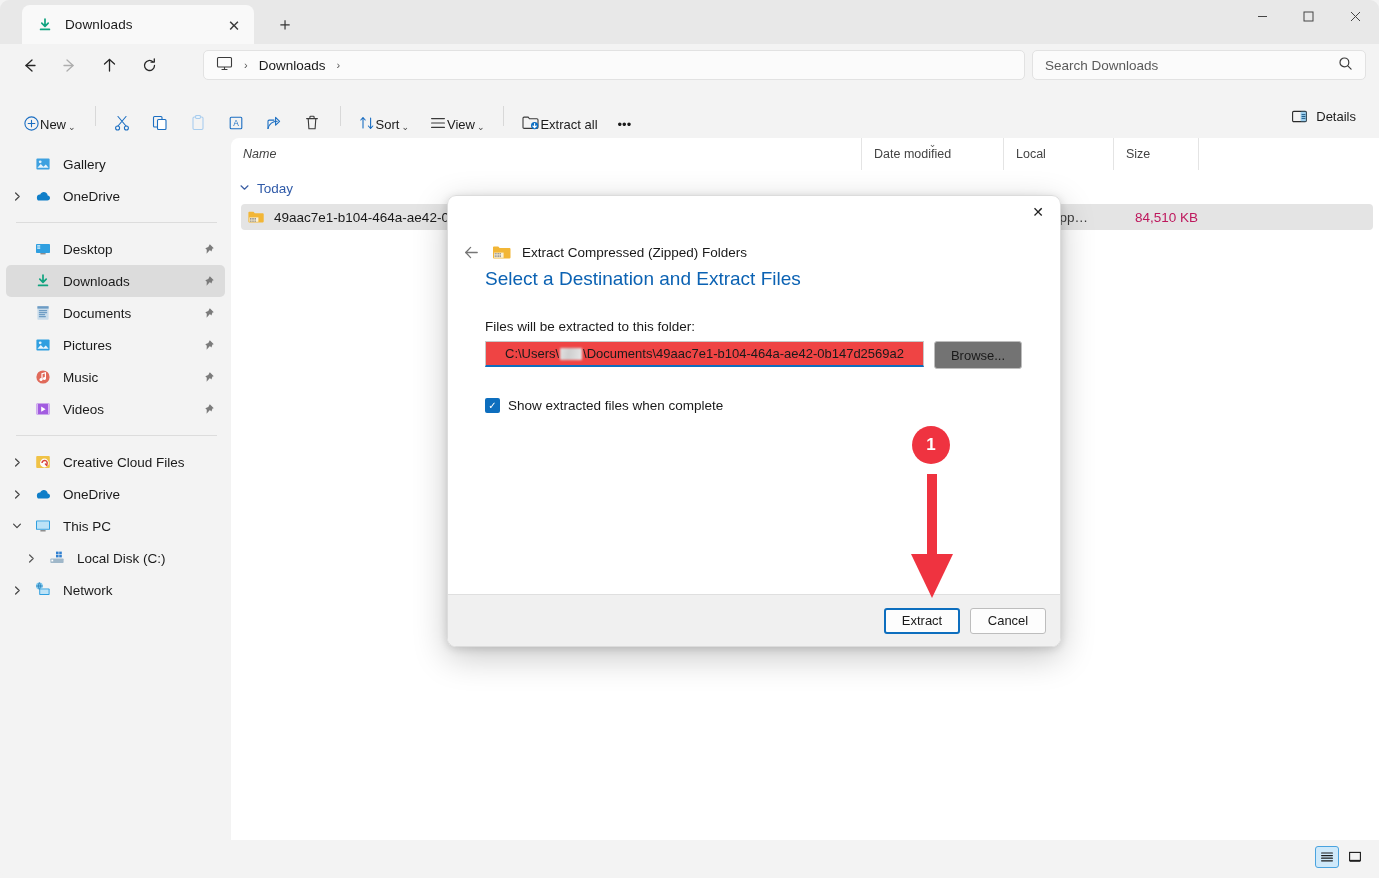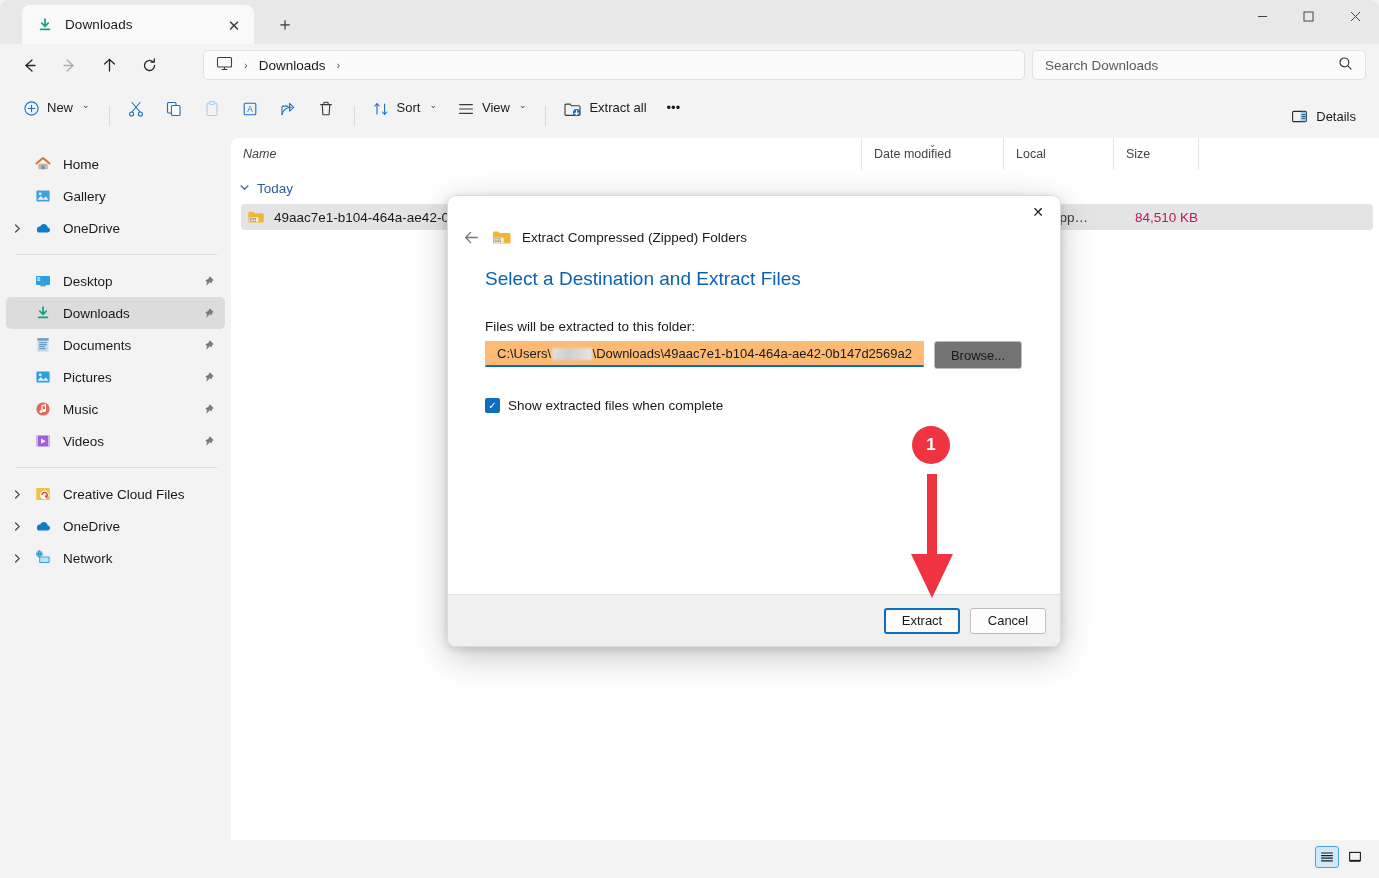--- a/index.html
+++ b/index.html
@@ -102,24 +102,23 @@
 
   
   .cmdbar {
     position: absolute; left: 0; top: 94px;
     width: 1379px; height: 44px;
     background: #f3f3f3;
     display: flex; align-items: center;
   }
   .cmd {
     height: 32px; border-radius: 5px;
-    display: flex; align-items: flex-start;
+    display: flex; align-items: flex-end;
     padding: 0 9px; margin-right: 2px;
     color: #1b1b1b; font-size: 13px;
-    gap: 7px;
   }
   .cmd.first { margin-left: 14px; }
   .cmd .chev { font-size: 9px; color: #444; margin-left: 2px; }
   .cmd-sep {
     width: 1px; height: 20px; background: #d8d8d8;
     margin: 0 8px;
   }
   .details-btn {
     position: absolute; right: 14px; top: 6px;
     height: 32px; border-radius: 5px;
@@ -254,21 +253,21 @@
     overflow: hidden;
     border: 1px solid #dcdcdc;
   }
   .dlg-close {
     position: absolute; right: 0; top: 0;
     width: 44px; height: 32px;
     display: flex; align-items: center; justify-content: center;
     font-size: 14px; color: #202020;
   }
   .dlg-header {
-    position: absolute; left: 0; top: 25px;
+    position: absolute; left: 0; top: 40px;
     width: 100%; height: 32px;
     display: flex; align-items: center;
     padding-left: 8px;
   }
   .dlg-back {
     width: 30px; height: 28px;
     display: flex; align-items: center; justify-content: center;
     color: #767676; font-size: 15px;
   }
   .dlg-hdr-ico { width: 19px; height: 17px; margin: 0 11px 0 6px; position: relative; }
@@ -285,23 +284,23 @@
   }
   .path-row {
     display: flex; align-items: flex-start;
     margin-left: 37px;
   }
   .path-input {
     position: relative;
     width: 439px; height: 26px;
     border: 1px solid #c8c8c8;
     border-bottom: 2px solid #0d6ebe;
-    background: #fdba74;
-    display: flex; align-items: center;
-    padding: 0 11px;
+    background: #ef4444;
+    display: flex; align-items: center;
+    padding: 0 19px;
     font-size: 13px; color: #1a1a1a;
     overflow: hidden; white-space: nowrap;
   }
   .redact {
     display: inline-block;
     width: 62px; height: 12px;
     margin: 0 1px;
     vertical-align: middle;
     background: linear-gradient(100deg,#e2e2e2,#cfcfcf 40%,#dadada 70%,#e8e8e8);
     filter: blur(1.2px);
@@ -534,32 +533,20 @@
       <span>Details</span>
     </div>
   </div>
 
   <div class="sidebar">
 
     <div class="nav-item">
       <span class="nav-exp"></span>
       <span class="nav-ico">
         <svg width="18" height="18" viewBox="0 0 18 18">
-            <path d="M2.4 8.4L9 3l6.6 5.4" stroke="#d8722a" stroke-width="1.9" fill="none" stroke-linecap="round" stroke-linejoin="round"></path>
-            <path d="M4.3 8.6v5.6h9.4V8.6" fill="#b9b9b9"></path>
-            <rect x="7.4" y="10.4" width="3.2" height="3.8" fill="#8f8f8f"></rect>
-          </svg>
-      </span>
-      <span class="nav-label">Home</span>
-      <span class="nav-pin"></span>
-    </div>
-    <div class="nav-item">
-      <span class="nav-exp"></span>
-      <span class="nav-ico">
-        <svg width="18" height="18" viewBox="0 0 18 18">
             <rect x="2.4" y="3.4" width="13.2" height="11.2" rx="1" fill="#3ea1e0"></rect>
             <path d="M3.4 12.8l3.4-3.8 2.6 2.8 2.4-2.2 2.8 3.2z" fill="#e9f4fb"></path>
             <circle cx="6.2" cy="6.8" r="1.4" fill="#fff" opacity=".85"></circle>
           </svg>
       </span>
       <span class="nav-label">Gallery</span>
       <span class="nav-pin"></span>
     </div>
     <div class="nav-item">
       <span class="nav-exp">
@@ -710,21 +697,56 @@
       </span>
       <span class="nav-ico">
         <svg width="18" height="18" viewBox="0 0 18 18">
             <path d="M5 13.6h8.4c1.5 0 2.6-1.1 2.6-2.5 0-1.3-1-2.4-2.3-2.5-.2-2-1.9-3.5-3.9-3.5-1.6 0-3 1-3.6 2.4-.2 0-.3 0-.5 0-1.6 0-2.8 1.3-2.8 2.9S3.4 13.6 5 13.6z" fill="#0f7ec8"></path>
           </svg>
       </span>
       <span class="nav-label">OneDrive</span>
       <span class="nav-pin"></span>
     </div>
 
-
+    <div class="nav-item">
+      <span class="nav-exp">
+        <svg width="10" height="10" viewBox="0 0 10 10">
+            <path d="M1.6 3.2L5 6.6 8.4 3.2" stroke="#444" stroke-width="1.2" fill="none" stroke-linecap="round" stroke-linejoin="round"></path>
+          </svg>
+      </span>
+      <span class="nav-ico">
+        <svg width="18" height="18" viewBox="0 0 18 18">
+            <rect x="2" y="3.4" width="14" height="9.4" rx=".9" fill="#2f9fe0"></rect>
+            <rect x="3" y="4.4" width="12" height="7.4" fill="#bde3f7"></rect>
+            <rect x="6.4" y="13" width="5.2" height="1.5" fill="#8d8d8d"></rect>
+          </svg>
+      </span>
+      <span class="nav-label">This PC</span>
+      <span class="nav-pin"></span>
+    </div>
+
+    <div class="nav-item indent">
+      <span class="nav-exp">
+        <svg width="9" height="9" viewBox="0 0 9 9">
+            <path d="M2.6 1L6.2 4.5 2.6 8" stroke="#555" stroke-width="1.2" fill="none" stroke-linecap="round" stroke-linejoin="round"></path>
+          </svg>
+      </span>
+      <span class="nav-ico">
+        <svg width="18" height="18" viewBox="0 0 18 18">
+            <rect x="2.4" y="9.4" width="13.2" height="4.6" rx=".8" fill="#9fb7c9"></rect>
+            <rect x="3.4" y="10.6" width="1.8" height="1.8" fill="#fff"></rect>
+            <rect x="8" y="2.6" width="2.6" height="2.6" fill="#2f7fd0"></rect>
+            <rect x="11.2" y="2.6" width="2.6" height="2.6" fill="#2f7fd0"></rect>
+            <rect x="8" y="5.8" width="2.6" height="2.6" fill="#2f7fd0"></rect>
+            <rect x="11.2" y="5.8" width="2.6" height="2.6" fill="#2f7fd0"></rect>
+          </svg>
+      </span>
+      <span class="nav-label">Local Disk (C:)</span>
+      <span class="nav-pin"></span>
+    </div>
 
     <div class="nav-item">
       <span class="nav-exp">
         <svg width="9" height="9" viewBox="0 0 9 9">
             <path d="M2.6 1L6.2 4.5 2.6 8" stroke="#444" stroke-width="1.2" fill="none" stroke-linecap="round" stroke-linejoin="round"></path>
           </svg>
       </span>
       <span class="nav-ico">
         <svg width="18" height="18" viewBox="0 0 18 18">
             <rect x="5.2" y="7.4" width="10.4" height="6.6" rx=".8" fill="#2f9fe0"></rect>
@@ -844,21 +866,21 @@
       </div>
 
       <div class="dlg-body">
         <h1 class="dlg-h1">Select a Destination and Extract Files</h1>
         <div class="dlg-label">Files will be extracted to this folder:</div>
 
         <div class="path-row">
           <div class="path-input">
             <span>C:\Users\</span>
               <span class="redact"></span>
-              <span>\Downloads\49aac7e1-b104-464a-ae42-0b147d2569a2</span>
+              <span>\Documents\49aac7e1-b104-464a-ae42-0b147d2569a2</span>
           </div>
           <div class="browse-btn">Browse...</div>
         </div>
 
         <div class="chk-row">
           <span class="chk">✓</span>
           <span>Show extracted files when complete</span>
         </div>
       </div>
 

